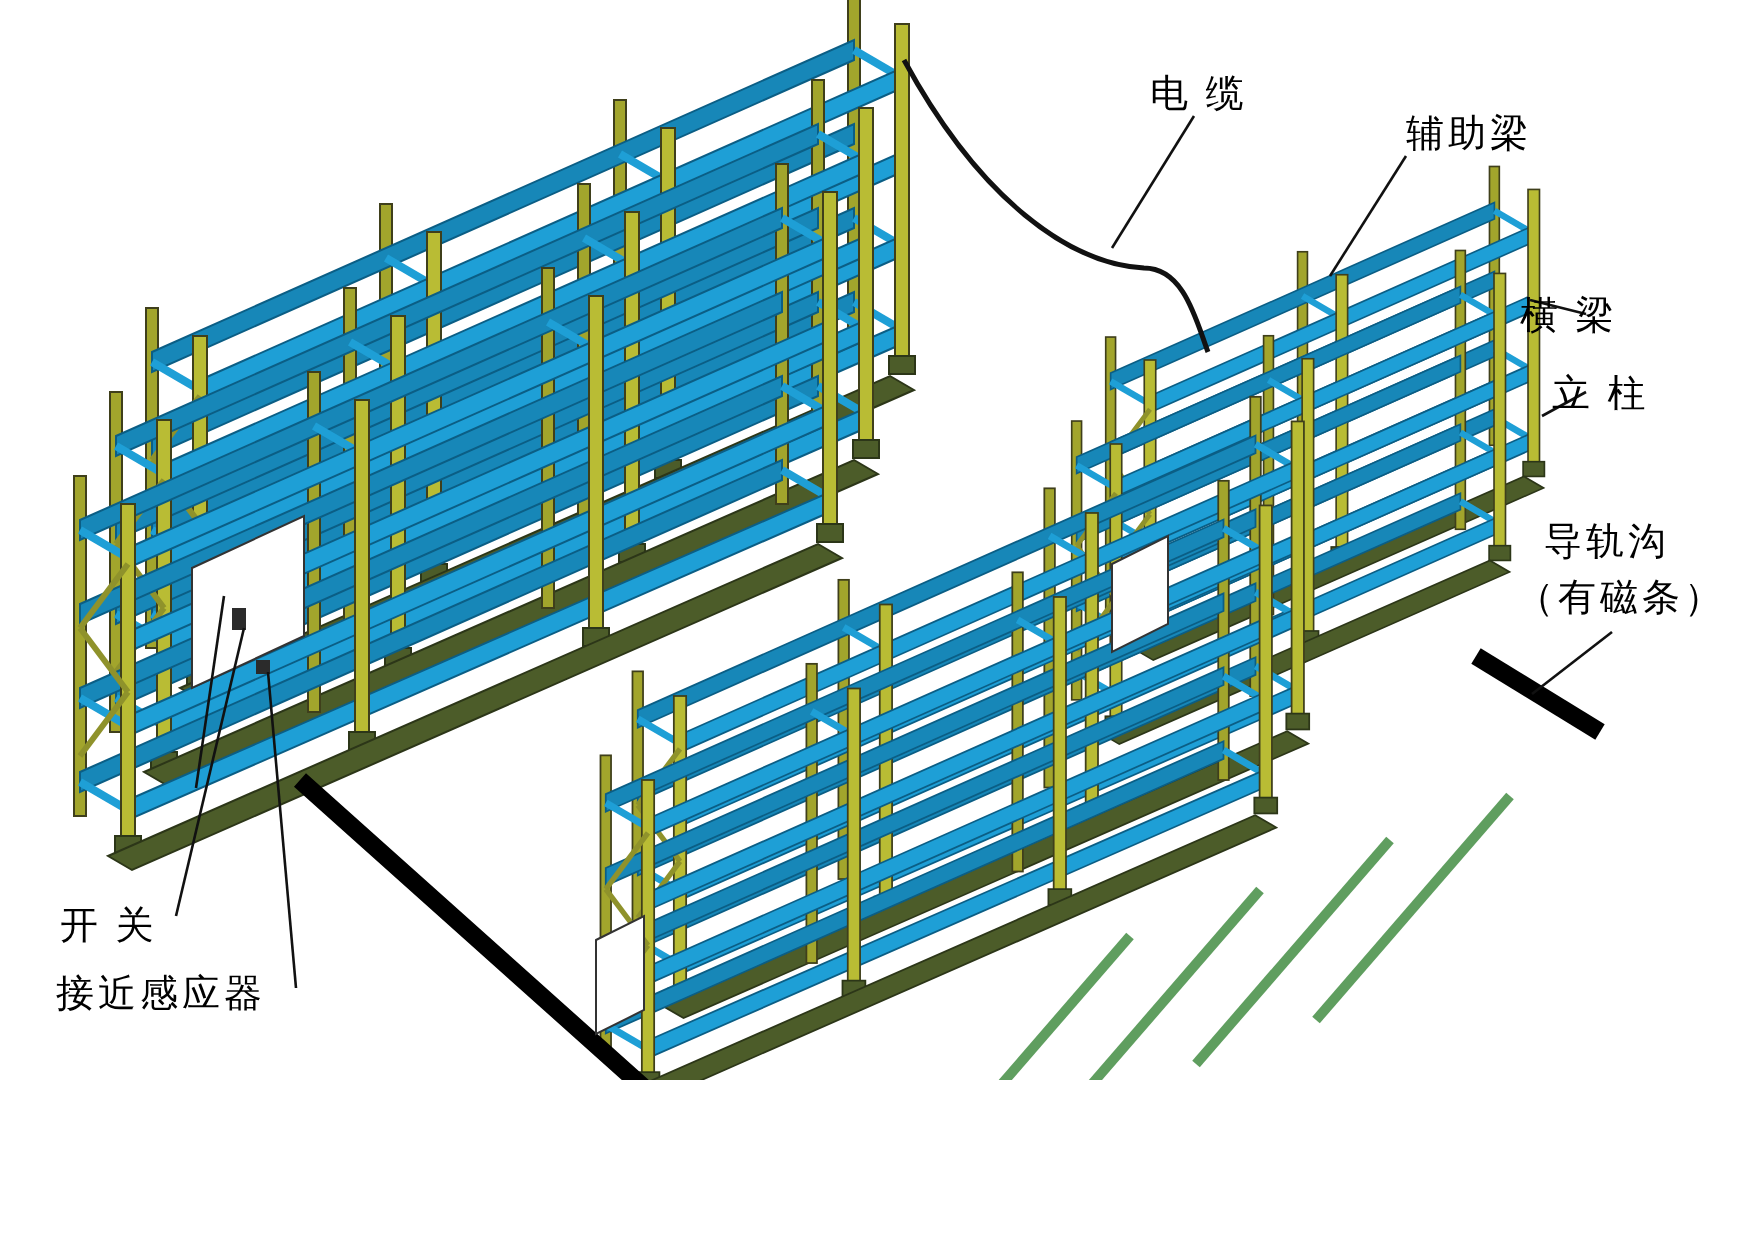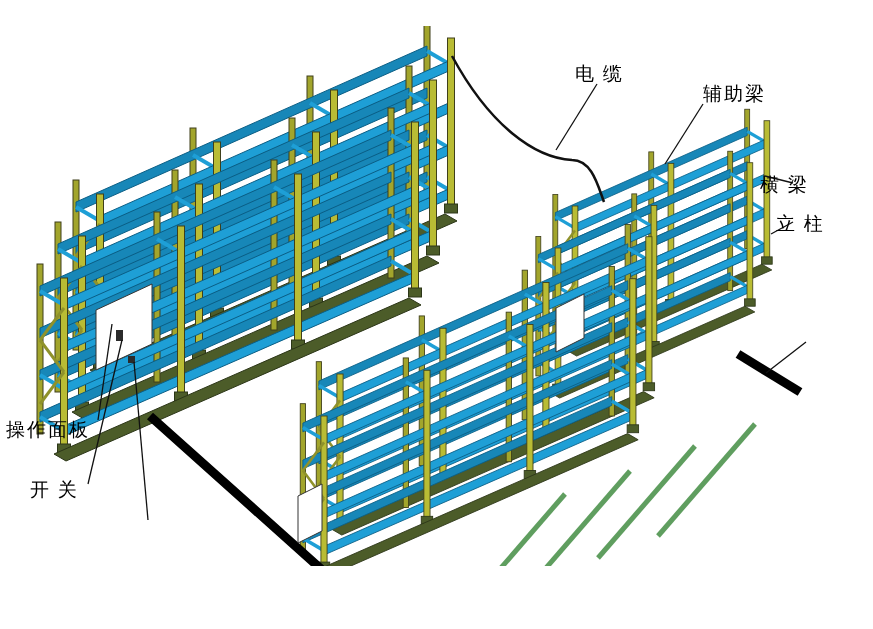--- a/index.html
+++ b/index.html
@@ -1,17 +1,17 @@
 <!DOCTYPE html>
 <html style="--c-beam: #1e9fd6; --c-beam_outline: #0b5e85; --c-beam_back: #1787b8; --c-post: #b9bc34; --c-post_outline: #3f3f1b; --c-base: #4c5c29; --c-rail_green: #5f9e5f; --c-rail_black: #000000; --c-cable: #111111; --c-text: #000000; --c-background: #ffffff;"><head>
 <meta charset="utf-8">
 <style>
   html,body{margin:0;padding:0;background:#fff;}
   .stage{position:relative;width:873px;height:540px;background:var(--c-background,#fff);overflow:hidden;
-         font-family:"Liberation Serif", serif;margin-top:26px;}
+         font-family:"Liberation Serif", serif;}
   svg.scene{position:absolute;left:0;top:0;}
   .lbl{position:absolute;color:var(--c-text,#000);font-size:19px;letter-spacing:2px;white-space:nowrap;line-height:1.45;}
   
   .beam{fill:var(--c-beam,#1e9fd6);stroke:var(--c-beam_outline,#0b5e85);stroke-width:1;}
   .beam-back{fill:var(--c-beam_back,#1787b8);stroke:var(--c-beam_outline,#0b5e85);stroke-width:1;}
   .post{fill:var(--c-post,#b9bc34);stroke:var(--c-post_outline,#3f3f1b);stroke-width:1;}
   .post-back{fill:#a2a52c;stroke:var(--c-post_outline,#3f3f1b);stroke-width:1;}
   .foot{fill:var(--c-base,#4c5c29);stroke:#2c3618;stroke-width:1;}
   .base{fill:var(--c-base,#4c5c29);stroke:#2c3618;stroke-width:1;}
   .tie{stroke:var(--c-beam,#1e9fd6);stroke-width:4;}
@@ -155,16 +155,20 @@
       <line class="leader" x1="88" y1="458" x2="122" y2="314"></line>
       <line class="leader" x1="148" y1="494" x2="134" y2="336"></line>
       <line class="leader" x1="396" y1="582" x2="424" y2="588"></line>
     </g>
   </svg>
 
   <div class="lbl" style="left:575px;top:34px">电 缆</div>
   <div class="lbl" style="left:703px;top:54px">辅助梁</div>
   <div class="lbl" style="left:760px;top:145px">横 梁</div>
   <div class="lbl" style="left:776px;top:184px">立 柱</div>
-  <div class="lbl" style="left:6px;top:390px">操作面板</div>
+  <div class="lbl" style="left:772px;top:258px">
+    <div>导轨沟</div>
+    <div style="margin-left:-14px">（有磁条）</div>
+  </div>
   <div class="lbl" style="left:30px;top:450px">开 关</div>
+  <div class="lbl" style="left:28px;top:484px">接近感应器</div>
 
 </div>
 
 </body></html>

